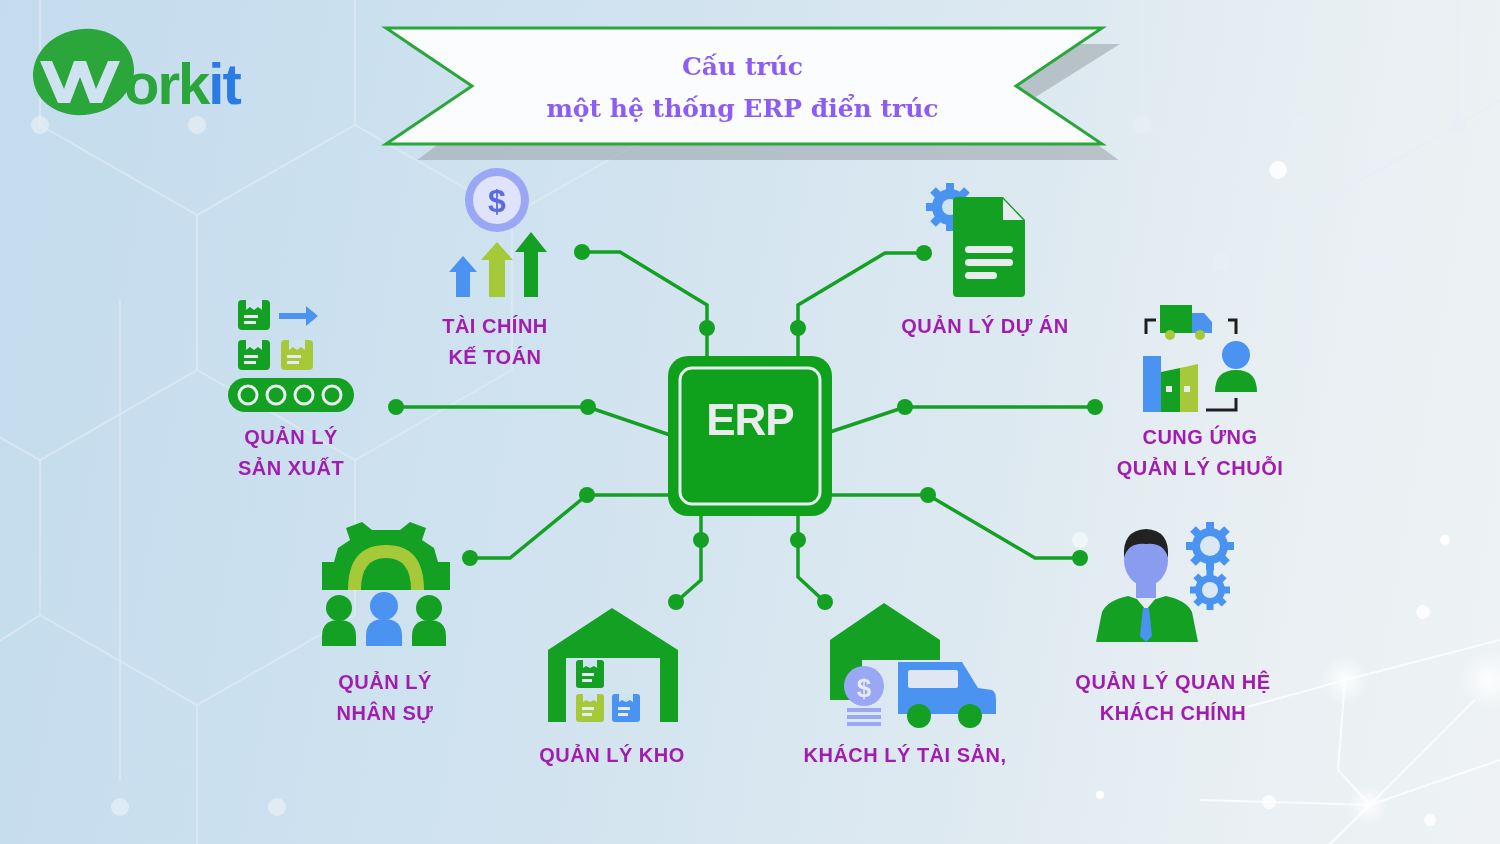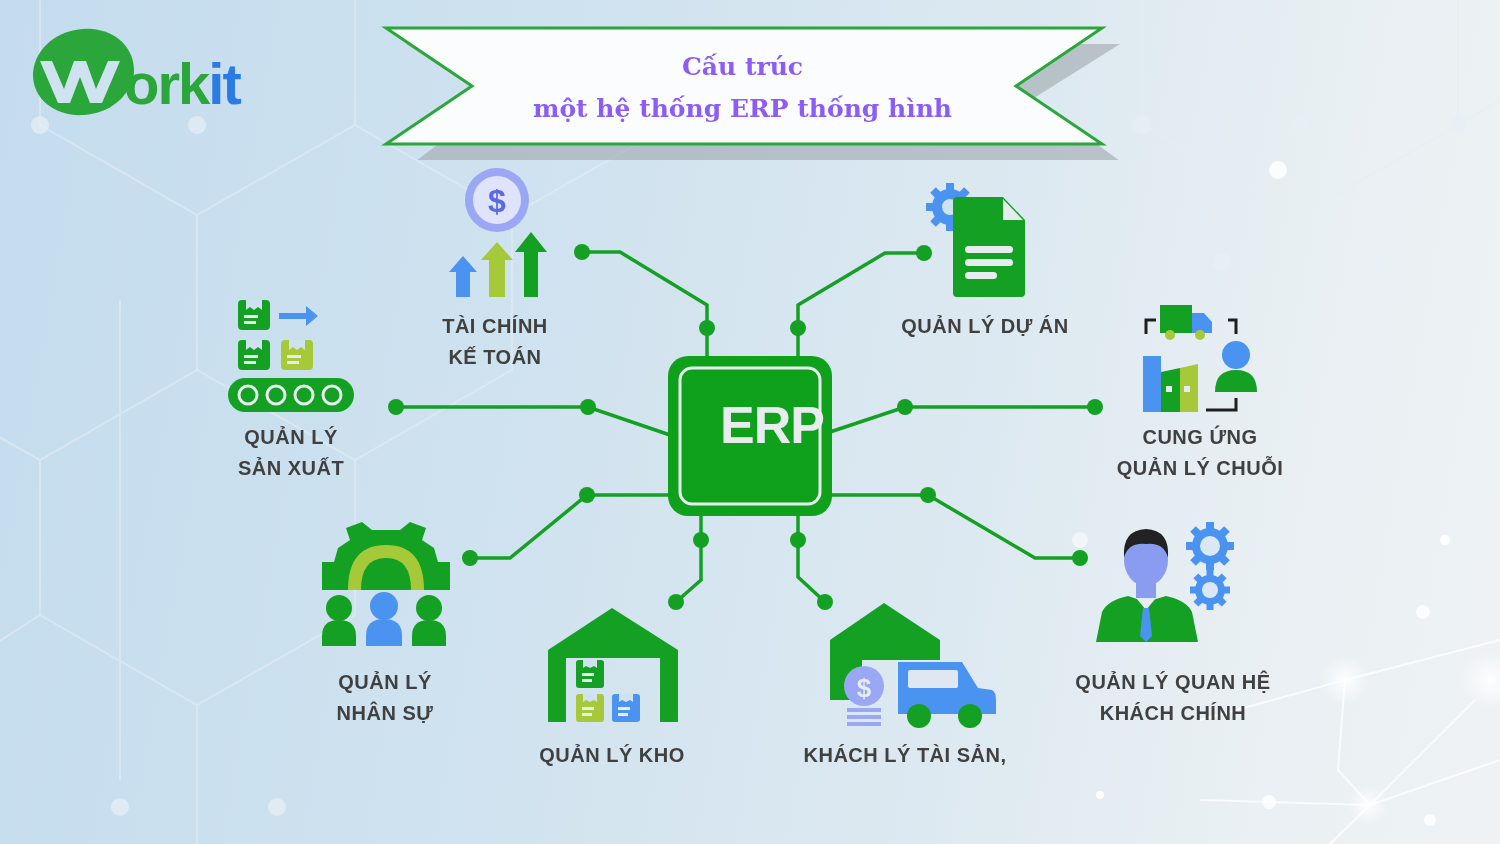--- a/index.html
+++ b/index.html
@@ -9,23 +9,23 @@
   .bg { position:absolute; left:0; top:0; width:1500px; height:844px; z-index:0; }
   .logo { position:absolute; left:30px; top:25px; width:215px; height:95px; z-index:2; }
   .logo-text { position:absolute; left:94px; top:30px; font-family:"Liberation Sans", sans-serif; font-weight:700; font-size:58px; letter-spacing:-2px; line-height:1; }
   .logo-text .g { color:#2aa63a; }
   .logo-text .b { color:#2a7be4; }
   .banner { position:absolute; left:380px; top:24px; width:740px; height:136px; z-index:2; }
   .banner-title { position:absolute; left:380px; top:46px; width:725px; text-align:center; z-index:3;
      font-family:"DejaVu Serif", serif; font-weight:700; color:#8b5cf6; font-size:25px; line-height:42px; }
   .diagram { position:absolute; left:0; top:0; width:1500px; height:844px; z-index:1; }
   .label { position:absolute; text-align:center; font-family:"Liberation Sans", sans-serif; font-weight:700;
-     color:#404040; font-size:20px; line-height:31px; letter-spacing:0.5px; z-index:3; white-space:nowrap; }
-  .erp-text { position:absolute; left:676px; top:395px; width:148px; text-align:right; z-index:3;
-     font-family:"Liberation Sans", sans-serif; font-weight:700; font-size:52px; color:#e8ecef; letter-spacing:-1px; }
+     color:#a21caf; font-size:20px; line-height:31px; letter-spacing:0.5px; z-index:3; white-space:nowrap; }
+  .erp-text { position:absolute; left:676px; top:395px; width:148px; text-align:center; z-index:3;
+     font-family:"Liberation Sans", sans-serif; font-weight:700; font-size:44px; color:#e8ecef; letter-spacing:-1px; }
 </style>
 </head>
 <body>
 
 <svg class="bg" viewBox="0 0 1500 844">
   <defs>
     <radialGradient id="glow" cx="0.5" cy="0.5" r="0.5">
       <stop offset="0" stop-color="#ffffff" stop-opacity="0.9"></stop>
       <stop offset="1" stop-color="#ffffff" stop-opacity="0"></stop>
     </radialGradient>
@@ -84,21 +84,21 @@
     <span class="g">ork</span><span class="b">it</span>
   </div>
 </div>
 
 <svg class="banner" viewBox="0 0 740 136">
   <polygon points="12,12 726,12 640,66 730,132 18,132 100,70" fill="#9fa6ad" opacity="0.6" transform="translate(14,8)"></polygon>
   <polygon points="6,4 722,4 636,62 722,120 6,120 92,62" fill="#fbfcfd" stroke="#2aa63a" stroke-width="3"></polygon>
 </svg>
 <div class="banner-title">
   <div>Cấu trúc</div>
-  <div>một hệ thống ERP thống hình</div>
+  <div>một hệ thống ERP điển trúc</div>
 </div>
 
 <svg class="diagram" viewBox="0 0 1500 844">
   <g stroke="#13a023" stroke-width="3.5" fill="none">
 
     <polyline points="707,358 707,305 620,252 582,252"></polyline>
 
     <polyline points="798,358 798,305 885,253 924,253"></polyline>
 
     <polyline points="670,435 588,407 396,407"></polyline>

